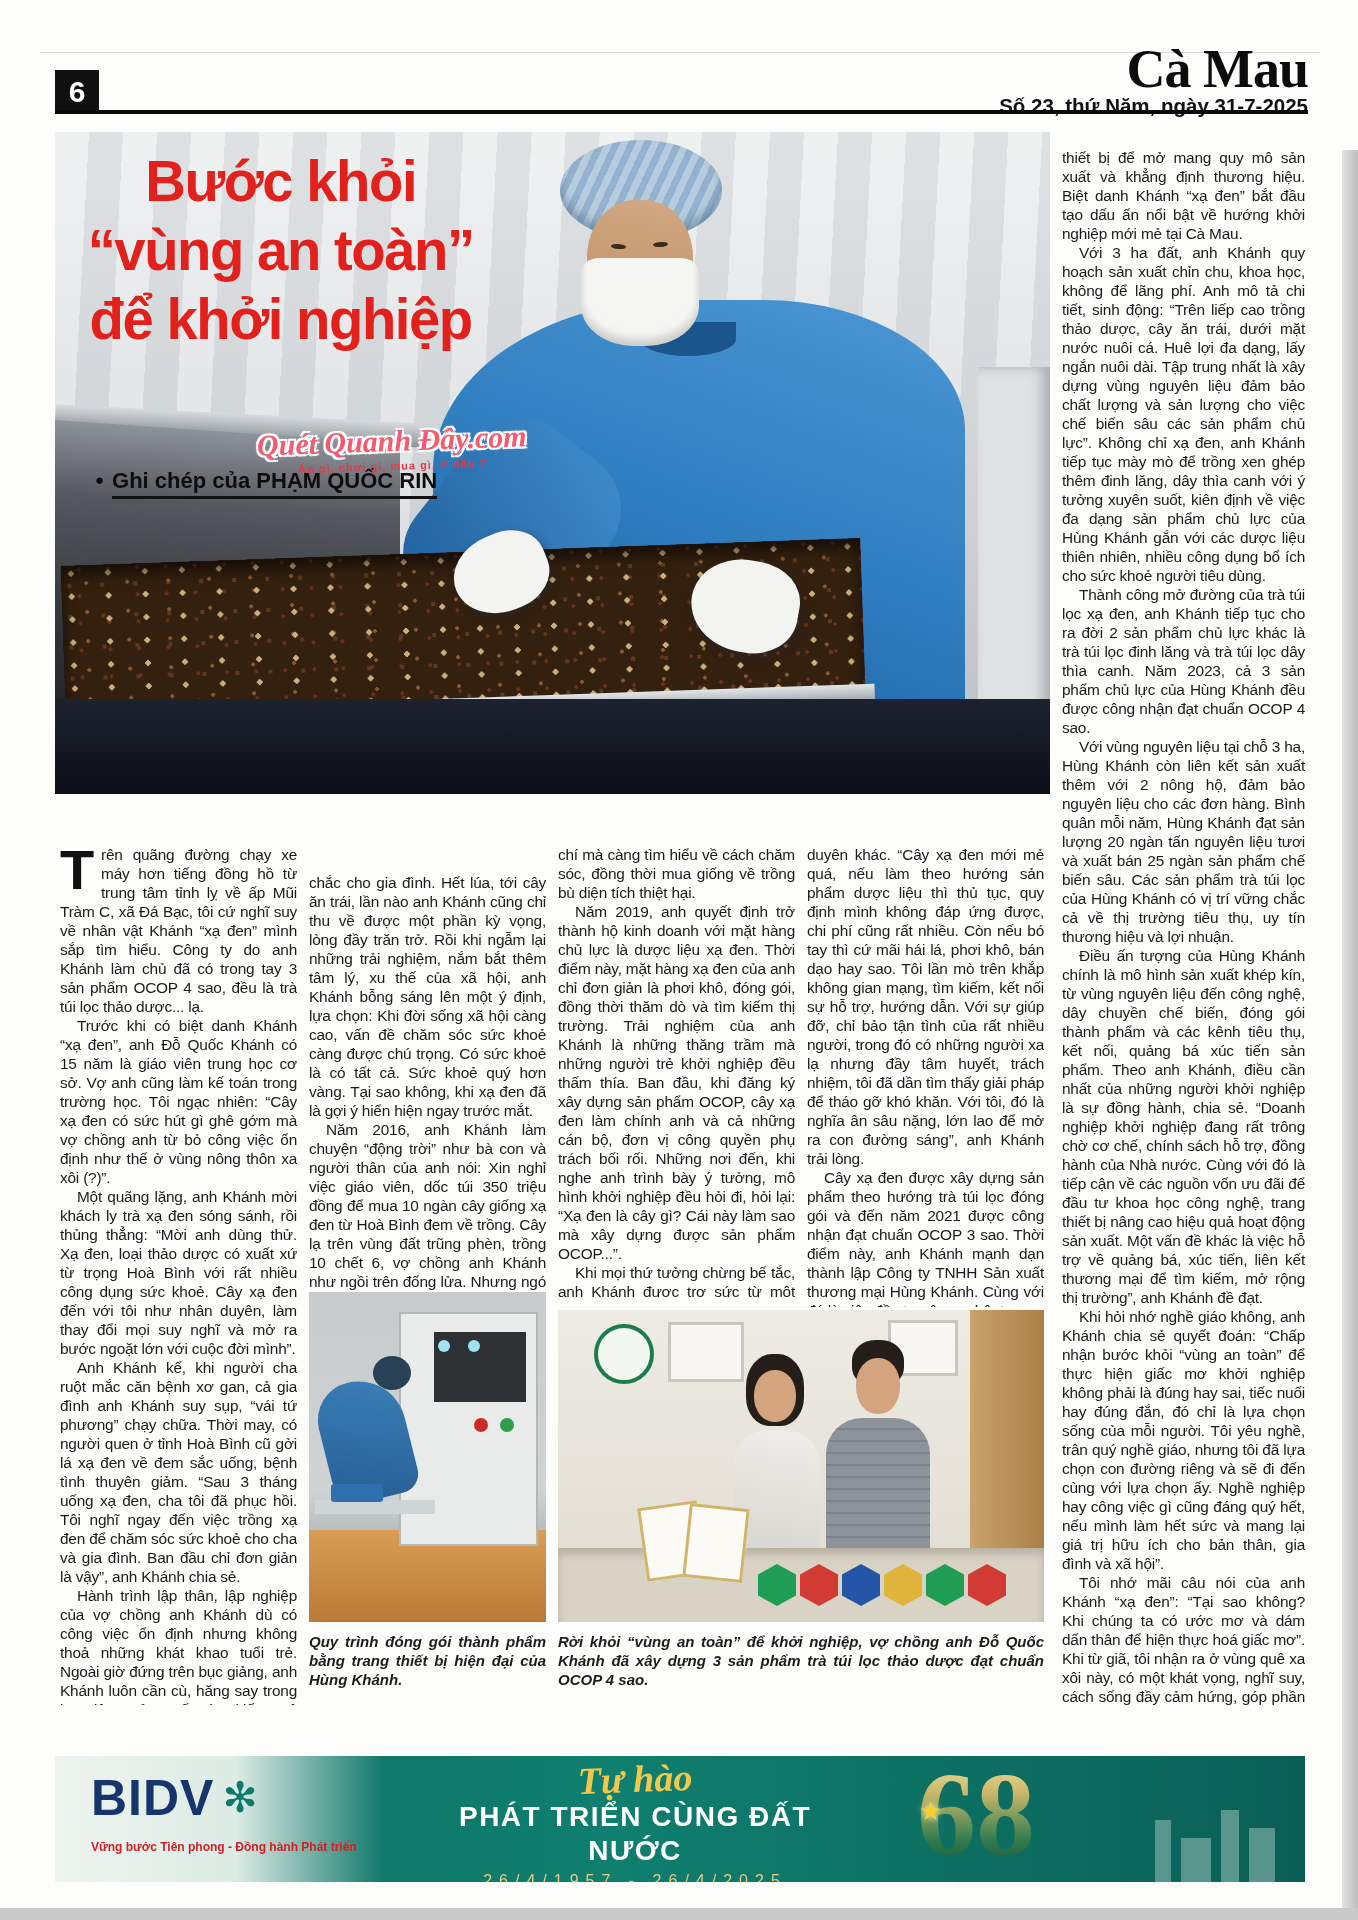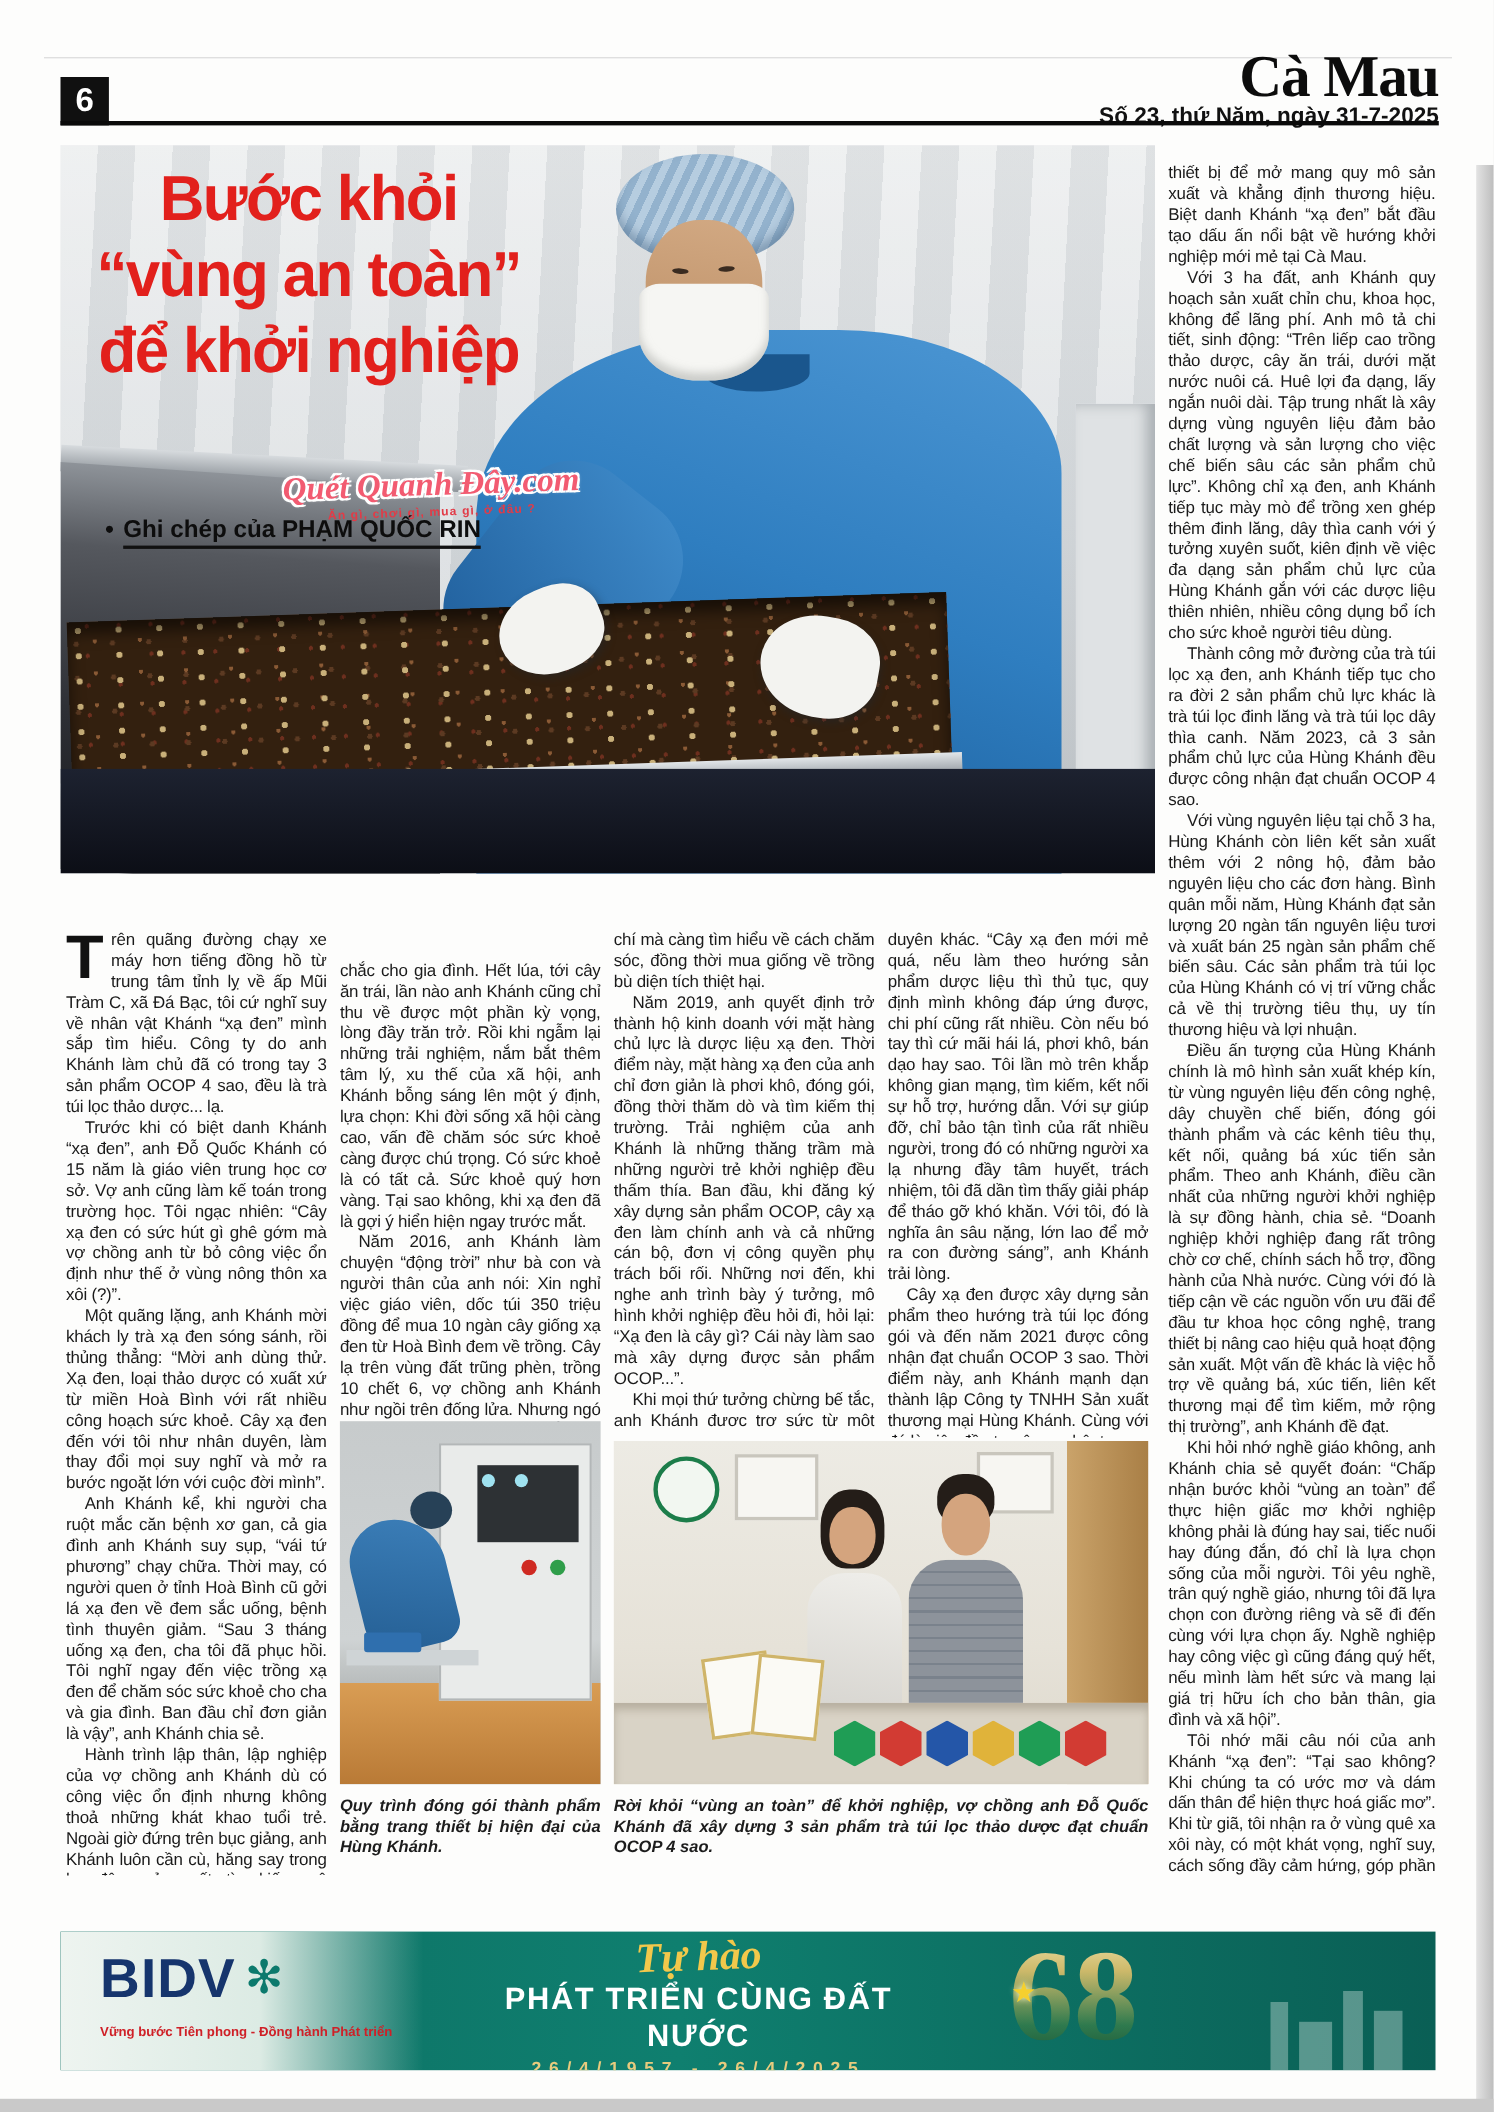--- a/index.html
+++ b/index.html
@@ -141,21 +141,21 @@
   .banner-left-bg{position:absolute;left:0;top:0;width:330px;height:100%;
         background:linear-gradient(90deg,#eef4f0 0%,#dcebe4 55%,rgba(14,116,104,0) 100%);}
   .bidv-row{position:absolute;left:36px;top:14px;display:flex;align-items:center;gap:8px;}
   .bidv-name{font-weight:900;font-size:50px;letter-spacing:1px;color:#16356d;line-height:56px;}
   .bidv-flower{font-size:42px;color:#0c7a6d;line-height:42px;}
   .bidv-tag{position:absolute;left:36px;top:84px;font-size:12px;font-weight:700;color:#cf2027;}
   .banner-center{position:absolute;left:360px;top:2px;width:440px;text-align:center;}
   .bn-script{font-family:"Liberation Serif",serif;font-style:italic;font-weight:900;font-size:38px;
         line-height:42px;color:#f2c84b;transform:rotate(-2deg);}
   .bn-main{font-weight:900;font-size:28px;line-height:34px;color:#fff;letter-spacing:1.5px;}
-  .bn-dates{font-weight:700;font-size:16px;line-height:26px;color:#e7cb7e;letter-spacing:7px;}
+  .bn-dates{font-weight:400;font-size:16px;line-height:26px;color:#e7cb7e;letter-spacing:7px;}
   .bn-68{position:absolute;left:806px;top:-6px;width:230px;text-align:center;
         font-family:"Liberation Serif",serif;font-weight:900;font-size:118px;line-height:130px;
         color:#cdb96a;background:linear-gradient(180deg,#f5e9b4 0%,#cdb96a 32%,#2f7a4e 70%,#174d2f 100%);
         -webkit-background-clip:text;background-clip:text;-webkit-text-fill-color:transparent;}
   .bn-star{position:absolute;left:864px;top:40px;font-size:26px;color:#f5d02e;text-shadow:0 0 6px #fff8c0;}
   .bn-building{position:absolute;bottom:0;background:rgba(235,245,240,.35);}
 </style>
 </head>
 <body>
 
@@ -204,21 +204,21 @@
 
     <div class="byline">
       <span class="blt">●</span><span class="txt">Ghi chép của PHẠM QUỐC RIN</span>
     </div>
   </div>
 
 
   <div class="col col1">
     <p class="para"><span class="dropcap">T</span><span>rên quãng đường chạy xe máy hơn tiếng đồng hồ từ trung tâm tỉnh lỵ về ấp Mũi Tràm C, xã Đá Bạc, tôi cứ nghĩ suy về nhân vật Khánh “xạ đen” mình sắp tìm hiểu. Công ty do anh Khánh làm chủ đã có trong tay 3 sản phẩm OCOP 4 sao, đều là trà túi lọc thảo dược... lạ.</span></p>
     <p class="para ind">Trước khi có biệt danh Khánh “xạ đen”, anh Đỗ Quốc Khánh có 15 năm là giáo viên trung học cơ sở. Vợ anh cũng làm kế toán trong trường học. Tôi ngạc nhiên: “Cây xạ đen có sức hút gì ghê gớm mà vợ chồng anh từ bỏ công việc ổn định như thế ở vùng nông thôn xa xôi (?)”.</p>
-    <p class="para ind">Một quãng lặng, anh Khánh mời khách ly trà xạ đen sóng sánh, rồi thủng thẳng: “Mời anh dùng thử. Xạ đen, loại thảo dược có xuất xứ từ miền Hoà Bình với rất nhiều công hoạch sức khoẻ. Cây xạ đen đến với tôi như nhân duyên, làm thay đổi mọi suy nghĩ và mở ra bước ngoặt lớn với cuộc đời mình”.</p>
+    <p class="para ind">Một quãng lặng, anh Khánh mời khách ly trà xạ đen sóng sánh, rồi thủng thẳng: “Mời anh dùng thử. Xạ đen, loại thảo dược có xuất xứ từ trọng Hoà Bình với rất nhiều công dụng sức khoẻ. Cây xạ đen đến với tôi như nhân duyên, làm thay đổi mọi suy nghĩ và mở ra bước ngoặt lớn với cuộc đời mình”.</p>
     <p class="para ind">Anh Khánh kể, khi người cha ruột mắc căn bệnh xơ gan, cả gia đình anh Khánh suy sụp, “vái tứ phương” chạy chữa. Thời may, có người quen ở tỉnh Hoà Bình cũ gởi lá xạ đen về đem sắc uống, bệnh tình thuyên giảm. “Sau 3 tháng uống xạ đen, cha tôi đã phục hồi. Tôi nghĩ ngay đến việc trồng xạ đen để chăm sóc sức khoẻ cho cha và gia đình. Ban đầu chỉ đơn giản là vậy”, anh Khánh chia sẻ.</p>
     <p class="para ind">Hành trình lập thân, lập nghiệp của vợ chồng anh Khánh dù có công việc ổn định nhưng không thoả những khát khao tuổi trẻ. Ngoài giờ đứng trên bục giảng, anh Khánh luôn cần cù, hăng say trong lao động sản xuất, tìm kiếm mô hình kinh tế ổn định, vững</p>
   </div>
 
   <div class="col col2">
     <p class="para">chắc cho gia đình. Hết lúa, tới cây ăn trái, lần nào anh Khánh cũng chỉ thu về được một phần kỳ vọng, lòng đầy trăn trở. Rồi khi ngẫm lại những trải nghiệm, nắm bắt thêm tâm lý, xu thế của xã hội, anh Khánh bỗng sáng lên một ý định, lựa chọn: Khi đời sống xã hội càng cao, vấn đề chăm sóc sức khoẻ càng được chú trọng. Có sức khoẻ là có tất cả. Sức khoẻ quý hơn vàng. Tại sao không, khi xạ đen đã là gợi ý hiển hiện ngay trước mắt.</p>
     <p class="para ind">Năm 2016, anh Khánh làm chuyện “động trời” như bà con và người thân của anh nói: Xin nghỉ việc giáo viên, dốc túi 350 triệu đồng để mua 10 ngàn cây giống xạ đen từ Hoà Bình đem về trồng. Cây lạ trên vùng đất trũng phèn, trồng 10 chết 6, vợ chồng anh Khánh như ngồi trên đống lửa. Nhưng ngó những cây xạ đen còn lại bắt đầu bén rễ, vươn lên khoẻ khoắn, anh Khánh không nản</p>
   </div>
 
   <div class="col col3">

